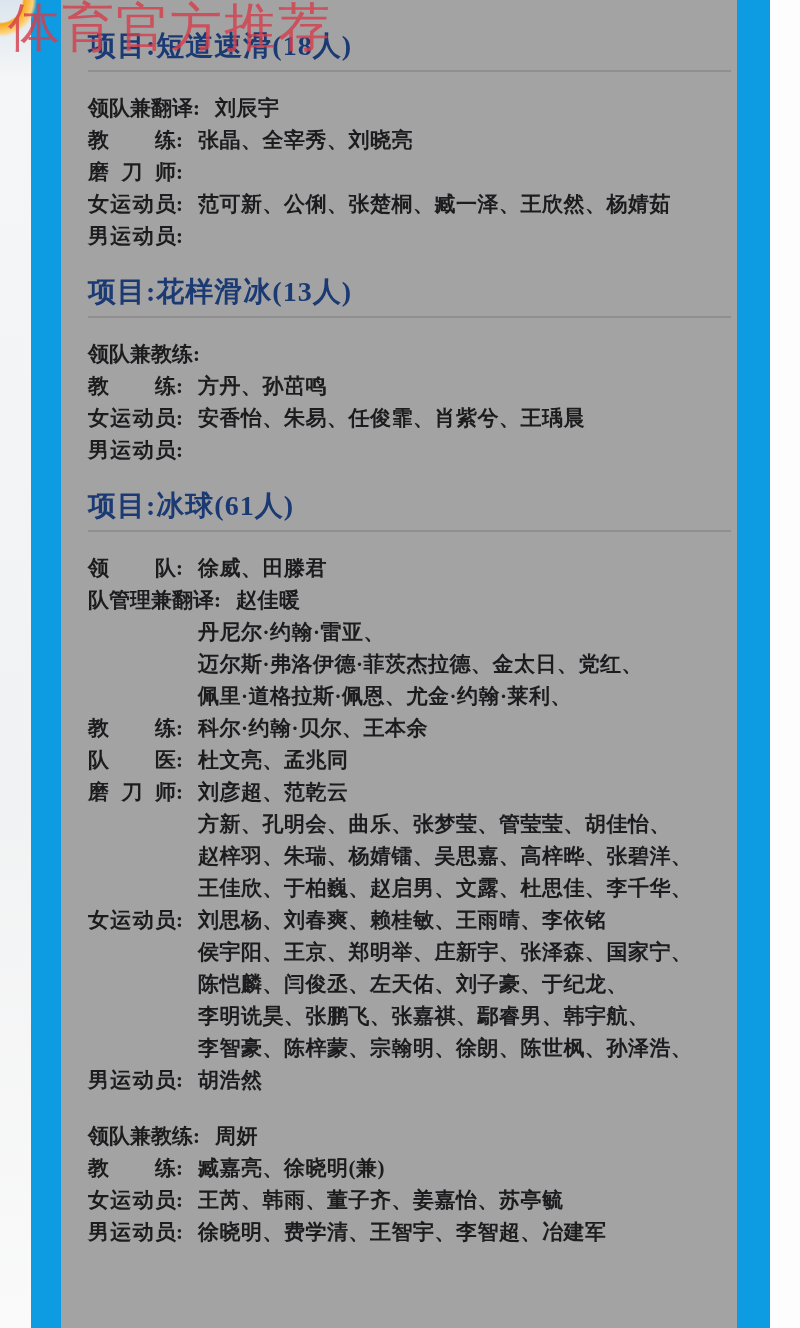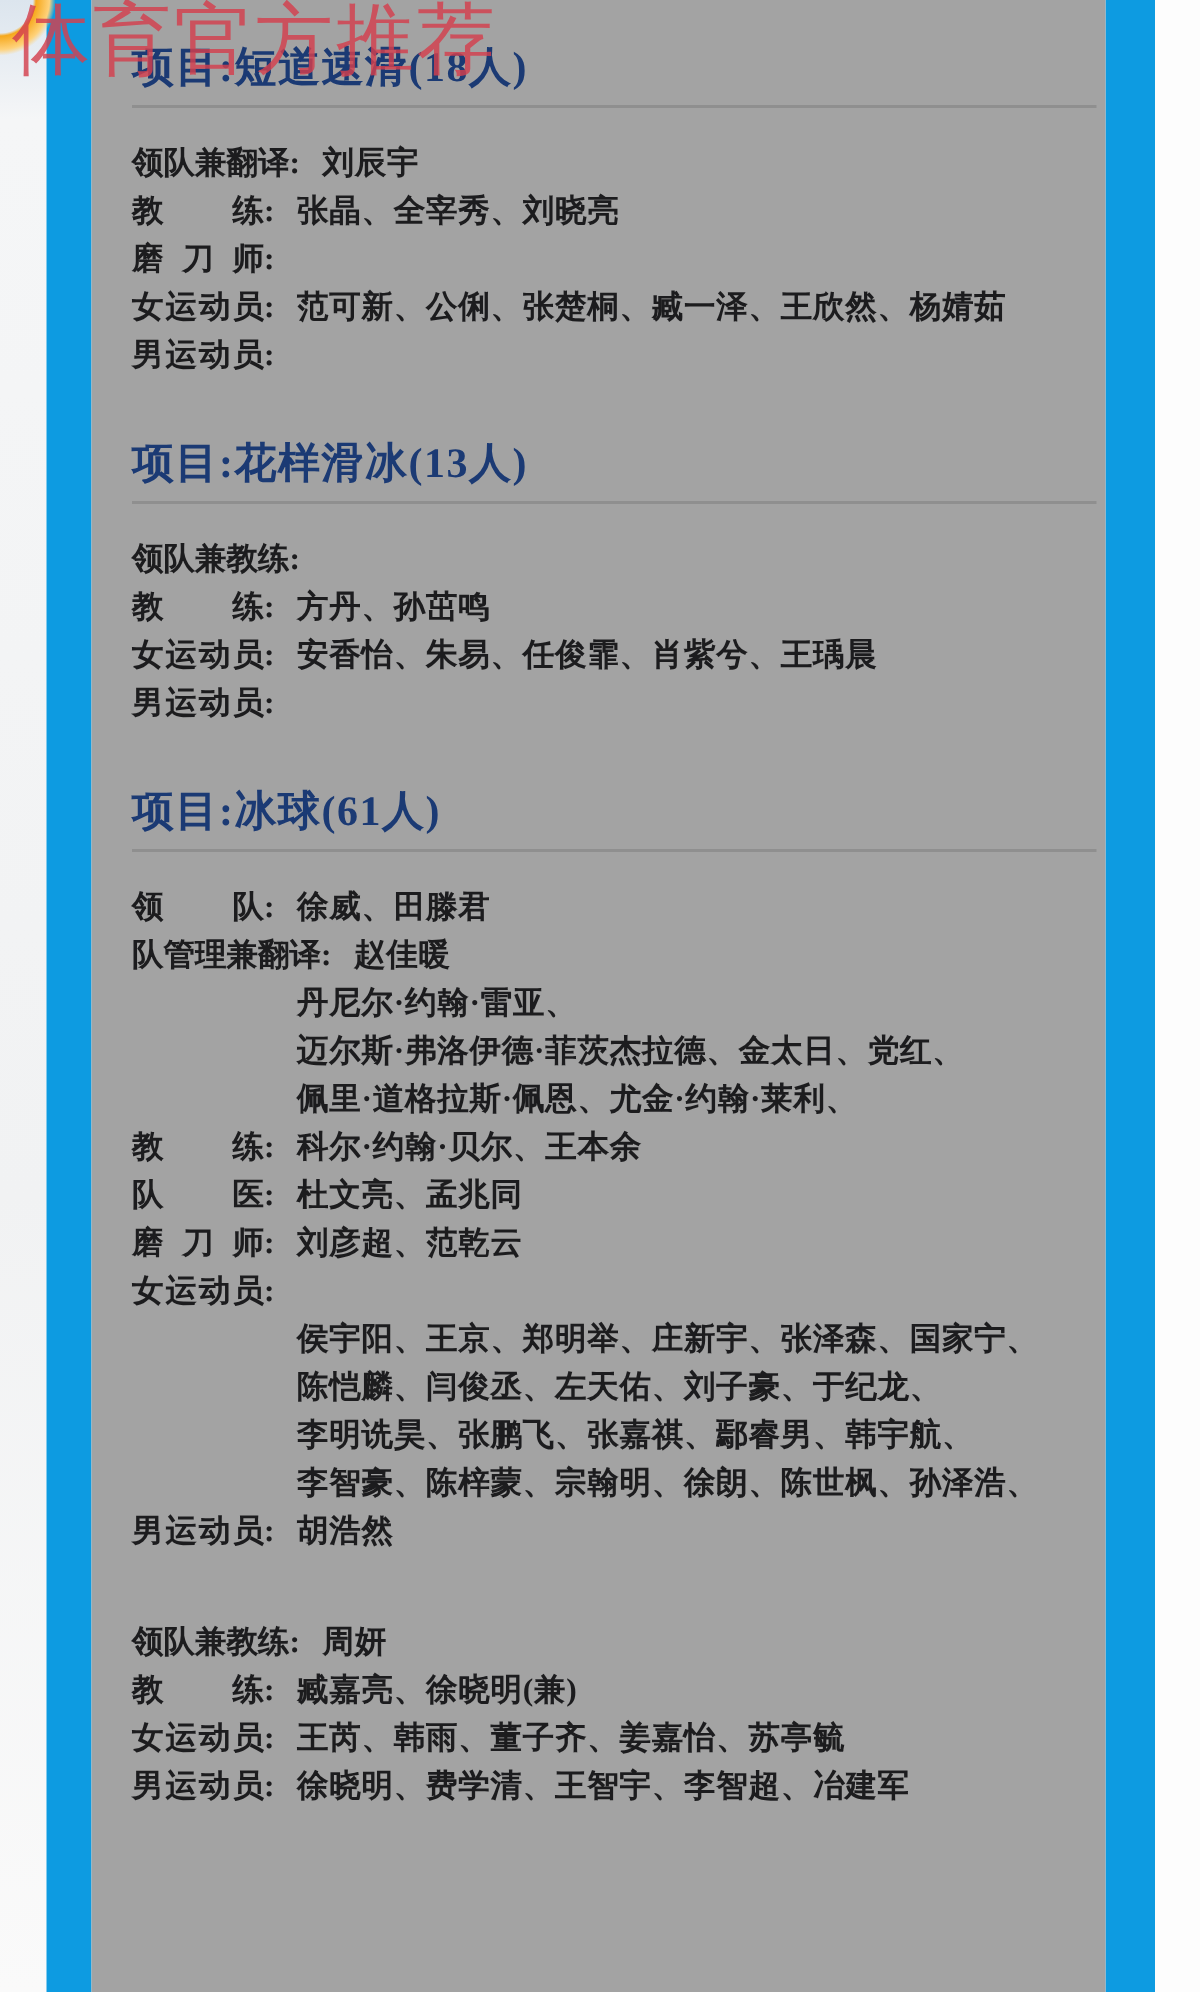--- a/index.html
+++ b/index.html
@@ -43,21 +43,21 @@
       rgba(255,255,255,0) 37px);
     pointer-events:none;
   }
   
   .content-panel{
     position:absolute;left:61px;top:0;width:676px;height:100%;
     background:#a3a3a3;
     padding:30px 6px 0 27px;
     z-index:1;
   }
-  .section + .section{margin-top:42px;}
+  .section + .section{margin-top:24px;}
   .section-title{
     font-size:28px;line-height:32px;font-weight:bold;
     color:var(--title-navy);
     letter-spacing:1px;
     padding-bottom:8px;
     border-bottom:2px solid var(--divider-gray);
     margin-bottom:20px;
   }
   .row{
     display:flex;align-items:flex-end;
@@ -181,20 +181,24 @@
 
   <div class="row">
     <span class="row-label">磨刀师</span>
     <span class="row-colon">:</span>
     <span class="row-value">刘彦超、范乾云</span>
   </div>
 
   <div class="row">
     <span class="row-label">女运动员</span>
     <span class="row-colon">:</span>
+    <span class="row-value">方新、孔明会、曲乐、张梦莹、管莹莹、胡佳怡、
+赵梓羽、朱瑞、杨婧镭、吴思嘉、高梓晔、张碧洋、
+王佳欣、于柏巍、赵启男、文露、杜思佳、李千华、
+刘思杨、刘春爽、赖桂敏、王雨晴、李依铭</span>
   </div>
 
   <div class="row">
     <span class="row-label">男运动员</span>
     <span class="row-colon">:</span>
     <span class="row-value">侯宇阳、王京、郑明举、庄新宇、张泽森、国家宁、
 陈恺麟、闫俊丞、左天佑、刘子豪、于纪龙、
 李明诜昊、张鹏飞、张嘉祺、鄢睿男、韩宇航、
 李智豪、陈梓蒙、宗翰明、徐朗、陈世枫、孙泽浩、
 胡浩然</span>

